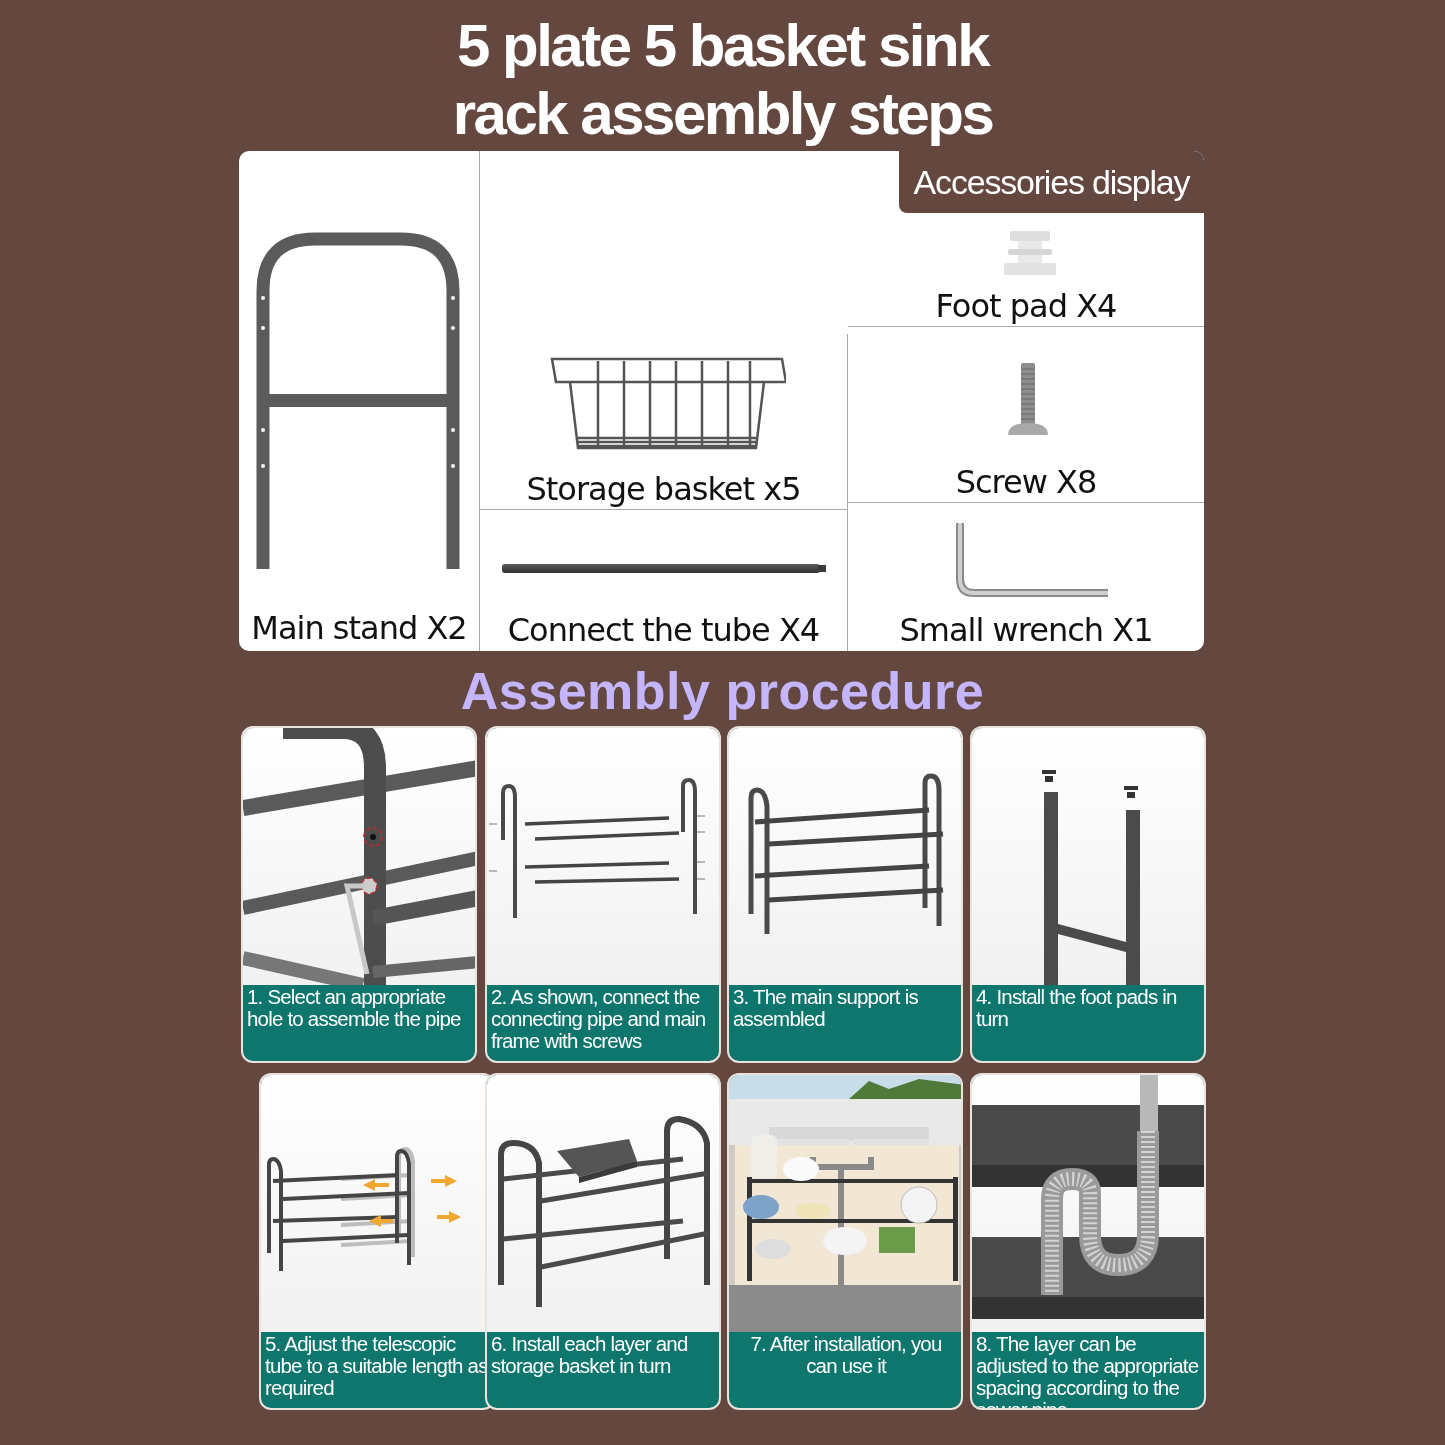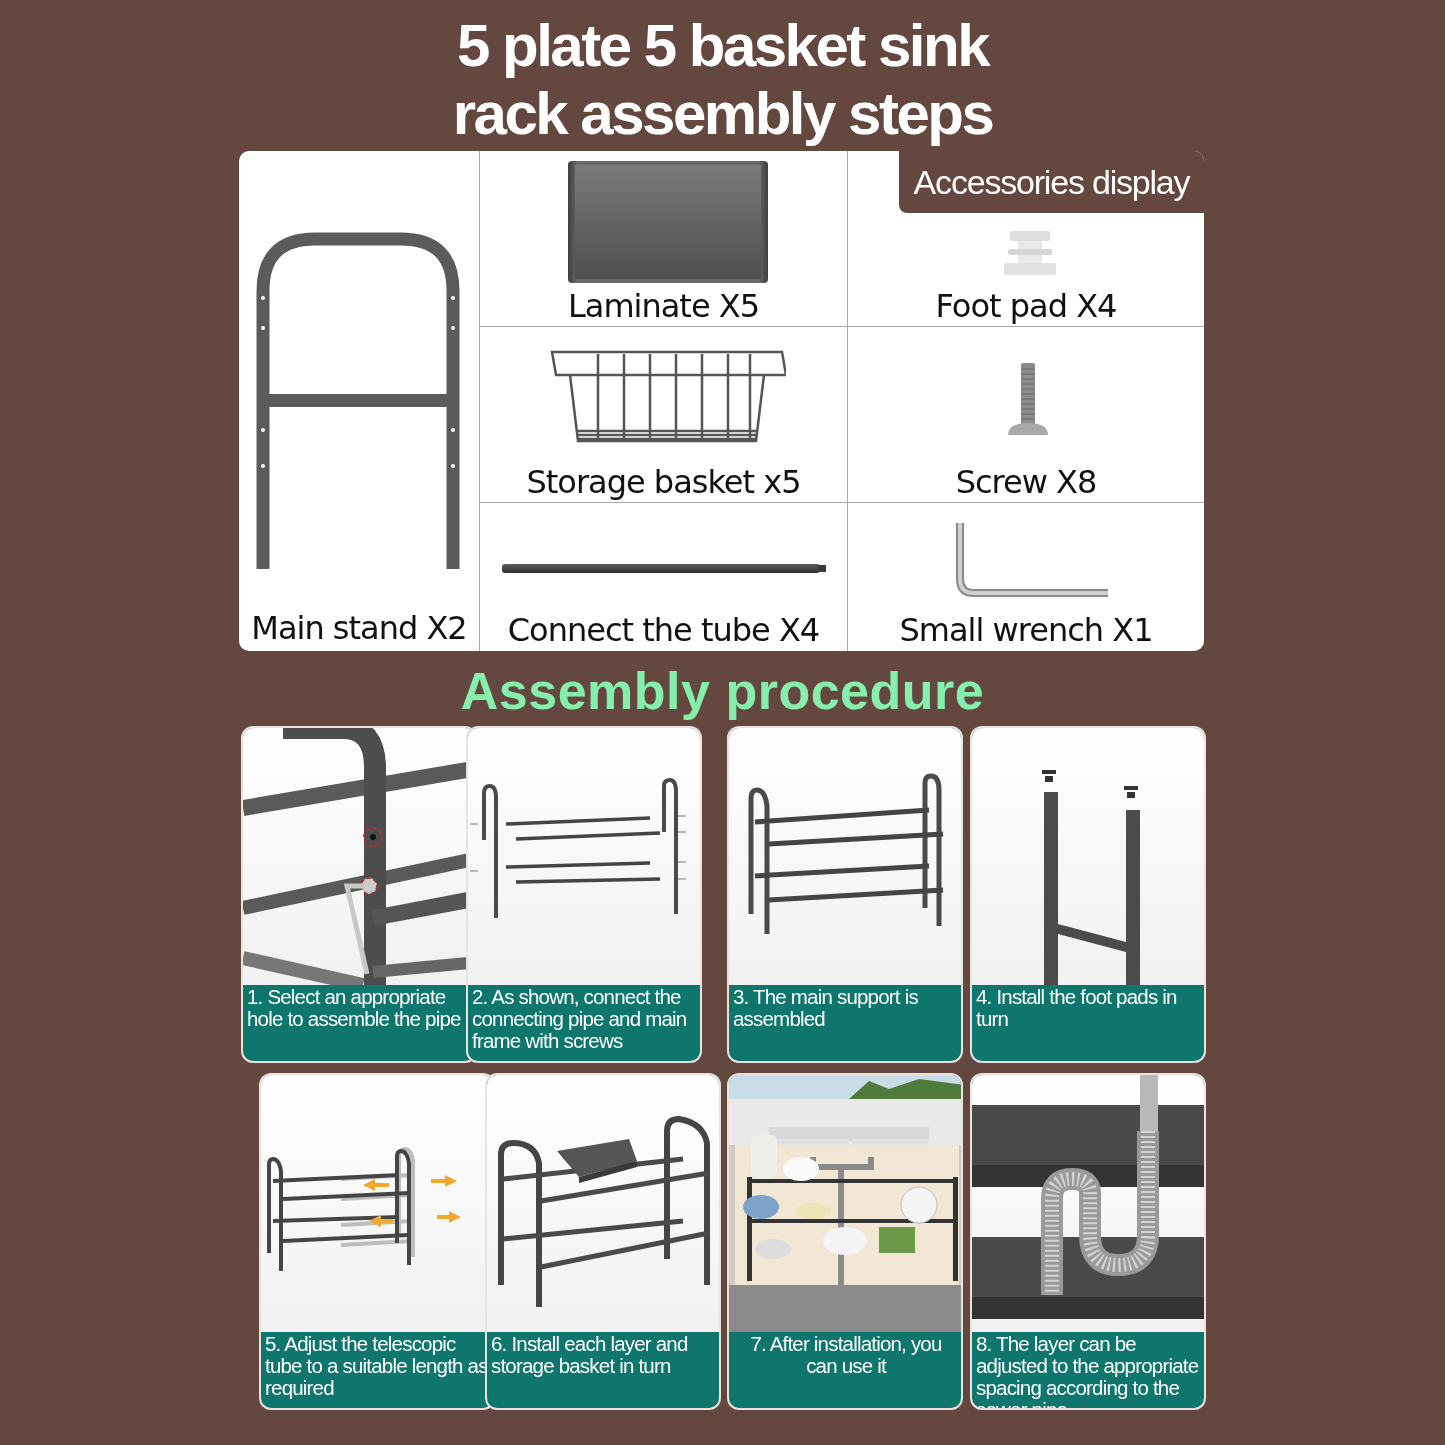--- a/index.html
+++ b/index.html
@@ -1,21 +1,21 @@
 <!DOCTYPE html>
 <html><head>
 <meta charset="utf-8">
 <style>
   * { box-sizing: border-box; margin: 0; padding: 0; }
   html, body { width: 1445px; height: 1445px; overflow: hidden; }
   body { background: #644840; font-family: "Liberation Sans", "DejaVu Sans", sans-serif; position: relative; }
   .title { position: absolute; left: 0; width: 1445px; text-align: center; color: #fff; font-weight: bold; letter-spacing: -2.5px; font-size: 60px; line-height: 64px; }
   .t1 { top: 14px; }
   .t2 { top: 82px; }
-  .sub { position: absolute; left: 0; width: 1445px; top: 660px; text-align: center; color: #86efac; font-weight: bold; font-size: 52px; line-height: 62px; letter-spacing: 0.5px; }
+  .sub { position: absolute; left: 0; width: 1445px; top: 660px; text-align: center; color: #c4b5fd; font-weight: bold; font-size: 52px; line-height: 62px; letter-spacing: 0.5px; }
 
   .acc { position: absolute; left: 239px; top: 151px; width: 965px; height: 500px; background: #fff; border-radius: 10px; overflow: hidden; }
   .cell { position: absolute; border-color: #a9a9a9; border-style: solid; border-width: 0; }
   .cell .lbl { position: absolute; left: 0; right: 0; text-align: center; color: #111; font-size: 32px; font-family: "DejaVu Sans", sans-serif; letter-spacing: -1px; }
   .badge { position: absolute; right: 0; top: 0; width: 305px; height: 62px; background: #644840; border-radius: 0 0 0 8px; color: #fff; font-size: 34px; line-height: 62px; text-align: center; letter-spacing: -1.2px; }
 
   .step { position: absolute; width: 236px; height: 337px; border-radius: 12px; background: #0f766e; border: 2px solid #e9e2dd; overflow: hidden; }
   .step .img { position: absolute; left: 0; top: 0; right: 0; height: 257px; background: linear-gradient(#ffffff, #f1f1f1); overflow: hidden; }
   .step .cap { position: absolute; left: 4px; right: 2px; top: 258px; color: #fff; font-size: 20.5px; line-height: 22px; letter-spacing: -0.8px; }
   svg { display: block; }
@@ -39,38 +39,33 @@
           <circle cx="10" cy="235" r="2"></circle>
           <circle cx="200" cy="67" r="2"></circle>
           <circle cx="200" cy="97" r="2"></circle>
           <circle cx="200" cy="199" r="2"></circle>
           <circle cx="200" cy="235" r="2"></circle>
         </g>
     </svg>
     <div class="lbl" style="top:458px;">Main stand X2</div>
   </div>
 
-  <div class="cell" style="left:241px;top:0;width:368px;height:176px;border-right-width:1px;border-bottom-width:1px;">
-    <div style="position:absolute;left:88px;top:10px;width:200px;height:122px;border-radius:4px;background:linear-gradient(90deg,#3f3f3f 0,#6a6a6a 5%,#6a6a6a 95%,#3f3f3f 100%);"></div>
-    <div style="position:absolute;left:95px;top:14px;width:186px;height:114px;background:linear-gradient(#7a7a7a,#4f4f4f);"></div>
-    <div class="lbl" style="top:136px;">Laminate X5</div>
-  </div>
 
   <div class="cell" style="left:609px;top:0;width:356px;height:176px;border-bottom-width:1px;">
     <div class="badge">Accessories display</div>
     <svg style="position:absolute;left:156px;top:78px;" width="52" height="48" viewBox="0 0 52 48">
       <rect x="6" y="2" width="40" height="10" rx="2" fill="#dedede"></rect>
       <rect x="14" y="12" width="24" height="26" fill="#e9e9e9"></rect>
       <rect x="4" y="20" width="44" height="6" rx="2" fill="#d6d6d6"></rect>
       <rect x="0" y="34" width="52" height="12" rx="2" fill="#e2e2e2"></rect>
     </svg>
     <div class="lbl" style="top:136px;">Foot pad X4</div>
   </div>
 
-  <div class="cell" style="left:241px;top:176px;width:368px;height:176px;border-right-width:1px;border-bottom-width:1px;">
+  <div class="cell" style="left:241px;top:183px;width:368px;height:176px;border-right-width:1px;border-bottom-width:1px;">
     <svg style="position:absolute;left:70px;top:22px;" width="236" height="95" viewBox="0 0 236 95">
       <g fill="none" stroke="#555" stroke-width="2.5">
         <path d="M2 3 H232 L236 26 H6 Z"></path>
         <path d="M20 26 L28 92 H206 L214 26"></path>
         <path d="M28 82 H206 M28 86 H206 M28 90 H206"></path>
         <path d="M48 5 V92 M74 5 V92 M100 5 V92 M126 5 V92 M152 5 V92 M178 5 V92 M200 5 V92"></path>
       </g>
     </svg>
     <div class="lbl" style="top:136px;">Storage basket x5</div>
   </div>
@@ -114,21 +109,21 @@
       <path d="M130 244 L236 234" stroke="#666" stroke-width="12"></path>
       <circle cx="130" cy="109" r="9" fill="none" stroke="#b03030" stroke-width="2" stroke-dasharray="4 3"></circle>
       <circle cx="130" cy="109" r="3" fill="#111"></circle>
       <circle cx="126" cy="158" r="8" fill="#ccc" stroke="#b03030" stroke-width="2" stroke-dasharray="4 3"></circle>
       <path d="M122 158 H104 L124 246" fill="none" stroke="#c8c8c8" stroke-width="5"></path>
     </svg>
   </div>
   <div class="cap">1. Select an appropriate hole to assemble the pipe</div>
 </div>
 
-<div class="step" style="left:466px;top:726px;">
+<div class="step" style="left:485px;top:726px;">
   <div class="img">
     <svg width="236" height="257" viewBox="0 0 236 257">
       <g fill="none" stroke="#4a4a4a" stroke-width="4">
         <path d="M16 112 V65 Q16 58 22 58 Q28 58 28 70 V190"></path>
         <path d="M196 104 V58 Q196 52 202 52 Q208 52 208 64 V186"></path>
       </g>
       <g stroke="#444" stroke-width="3.5">
         <path d="M38 96 L182 90"></path>
           <path d="M48 111 L192 105"></path>
           <path d="M38 139 L182 135"></path>

